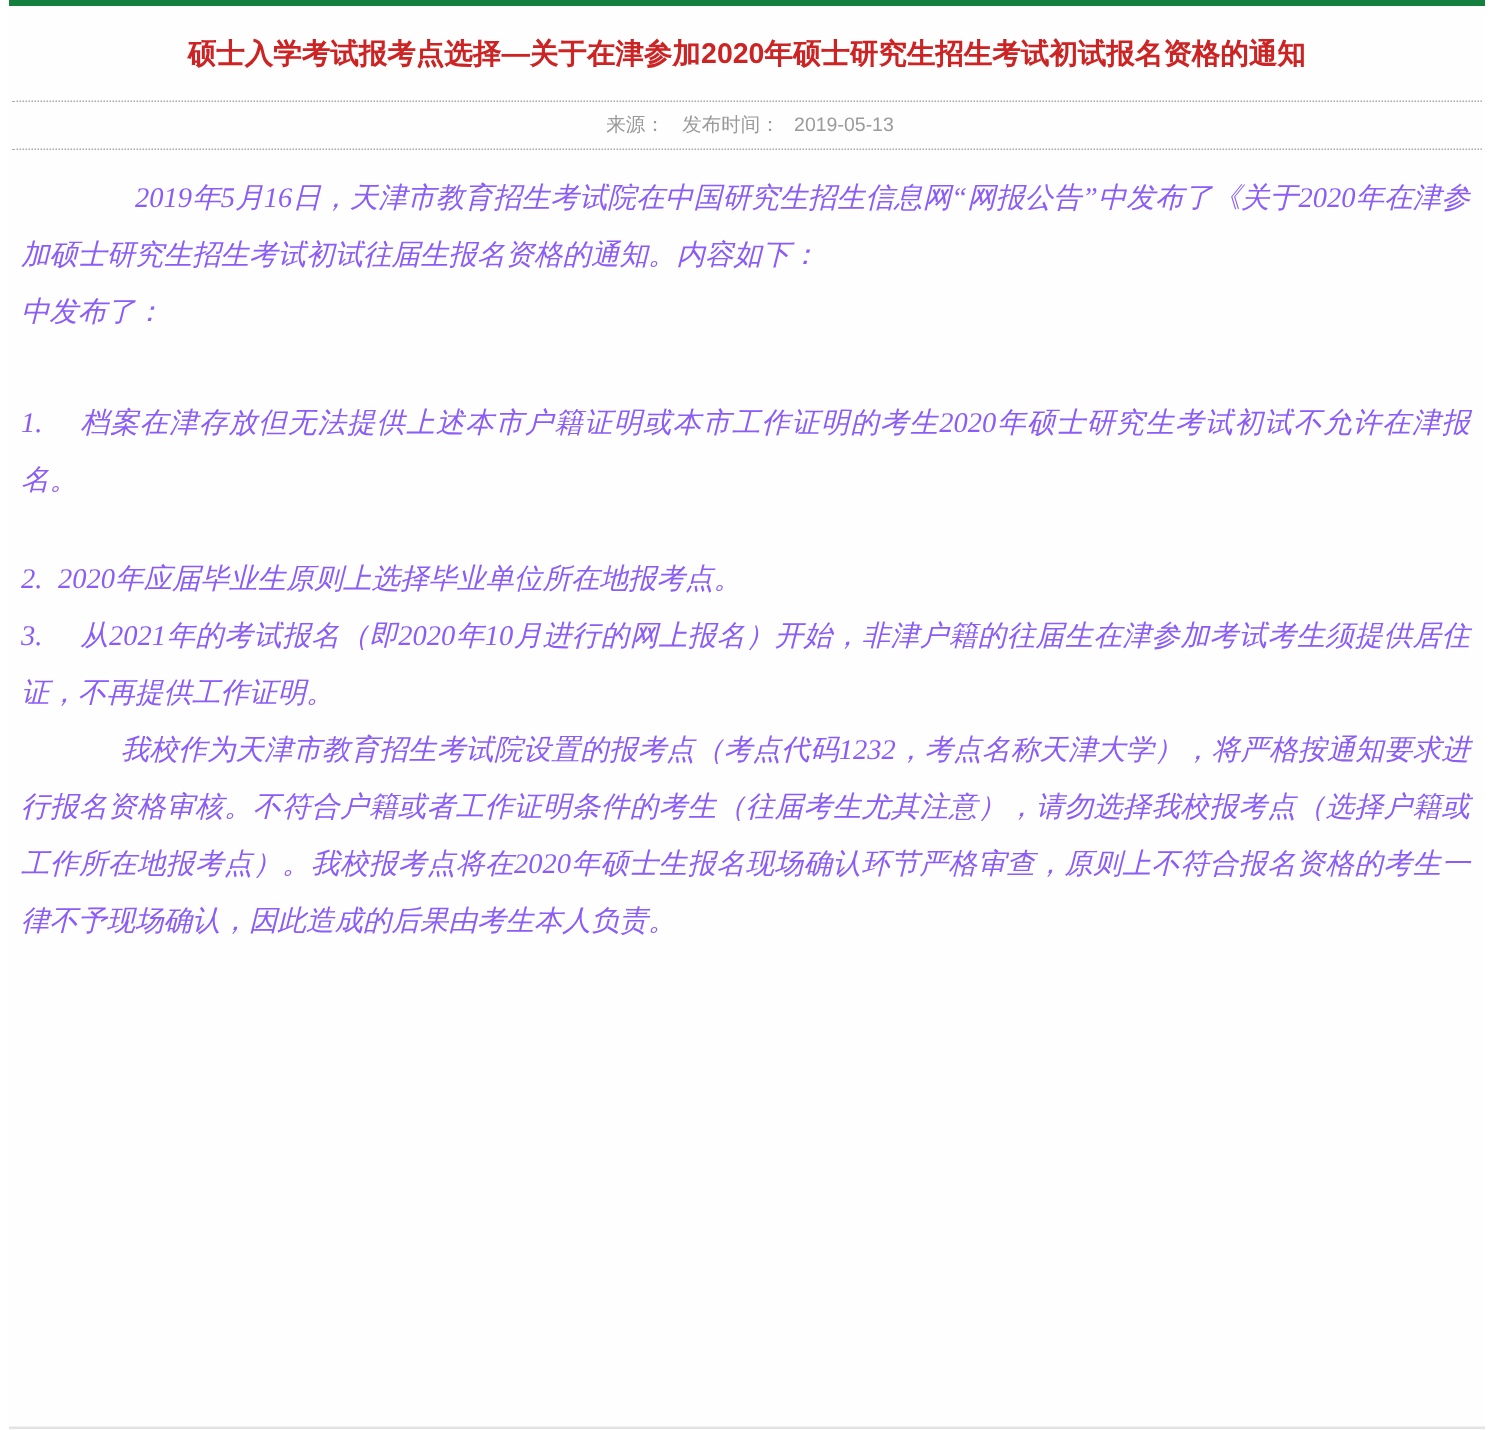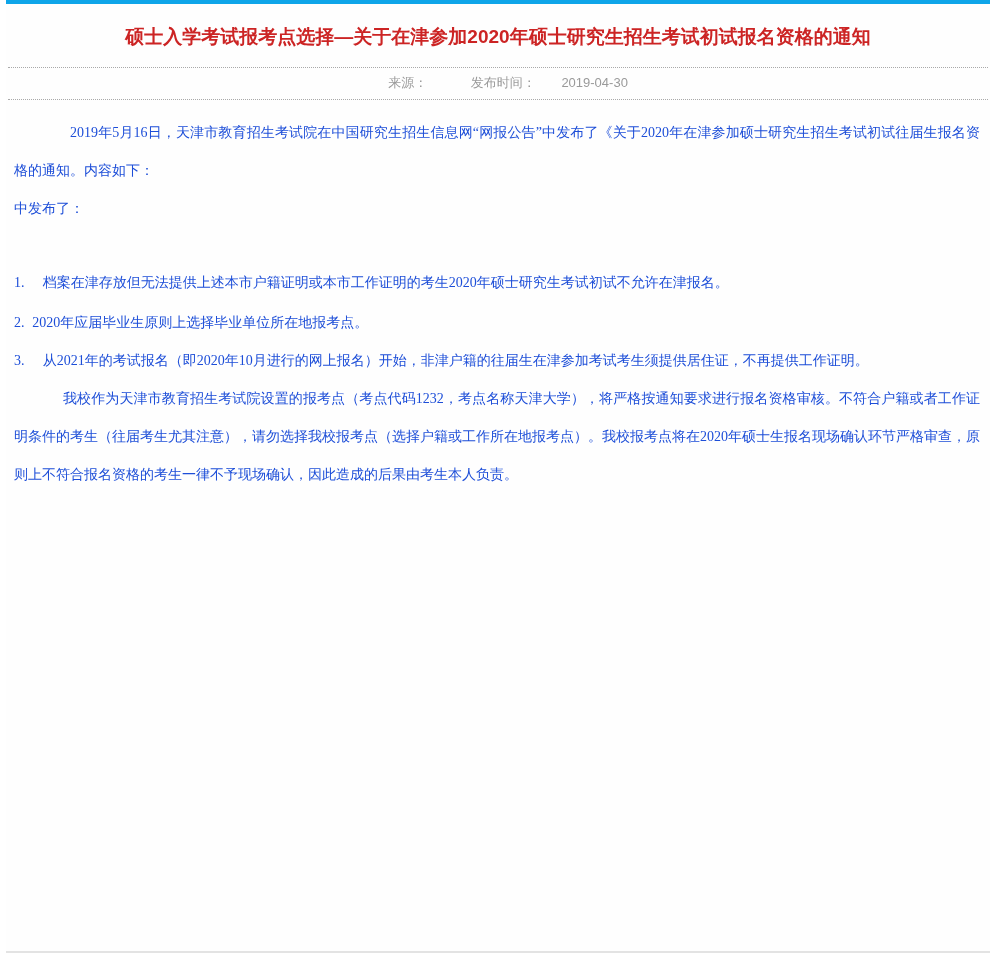--- a/index.html
+++ b/index.html
@@ -7,21 +7,21 @@
     padding: 0;
     background: #ffffff;
   }
   .page {
     position: relative;
     width: 984px;
     height: 953px;
     margin: 0 auto;
     background: #fefefe;
     box-sizing: border-box;
-    border-top: 4px solid #0ea5e9;
+    border-top: 4px solid #15803d;
     overflow: hidden;
   }
   .article-title {
     font-family: "Liberation Sans", "DejaVu Sans", sans-serif;
     font-weight: bold;
     font-size: 19px;
     line-height: 26px;
     color: #cc2424;
     text-align: center;
     padding: 7px 30px 5px 30px;
@@ -31,39 +31,40 @@
     height: 0;
     margin: 0 2px;
   }
   .meta-bar {
     font-family: "Liberation Sans", "DejaVu Sans", sans-serif;
     font-size: 13px;
     color: #9a9a9a;
     text-align: center;
     padding: 6px 0 7px 0;
   }
-  .meta-bar .meta-label { margin: 0 20px; }
+  .meta-bar .meta-label { margin: 0 4px; }
   .meta-bar .meta-date { margin-left: 2px; }
   .content {
     font-family: "Liberation Serif", "DejaVu Serif", serif;
-    font-size: 14px;
+    font-size: 19px;
     line-height: 38px;
-    color: #1d4ed8;
+    color: #8b5cf6;
     padding: 14px 10px 0 8px;
     text-align: justify;
+    font-style: italic;
   }
   .content p { margin: 0; }
   .para-intro   { text-indent: 4em; }
   .para-main    { text-indent: 3.5em; margin-top: 5px; }
   .para-note    { text-indent: 5em;   margin-top: 0; }
   .important-heading { margin-top: 19px; }
   .notice-list { margin: 0; padding: 0; list-style: none; }
   .notice-item { margin: 0; }
   .notice-item-1 { margin-top: 36px; }
-  .notice-item-2 { margin-top: 2px; }
+  .notice-item-2 { margin-top: 28px; }
   .notice-item-3 { margin-top: 0; }
   .item-num { display: inline-block; }
   .num-wide  { margin-right: 1.3em; }
   .num-tight { margin-right: 0.55em; }
   .para-closing { text-indent: 3.5em; margin-top: 46px; }
   .bottom-edge {
     position: absolute;
     left: 0; right: 0; bottom: 0;
     border-bottom: 2px solid #e3e3e3;
   }
@@ -72,21 +73,21 @@
 <body>
 
 <div class="page">
 
   <header>
     <h1 class="article-title">硕士入学考试报考点选择—关于在津参加2020年硕士研究生招生考试初试报名资格的通知</h1>
     <div class="dotted-divider"></div>
     <div class="meta-bar">
       <span class="meta-label">来源：</span>
       <span class="meta-label">发布时间：</span>
-      <span class="meta-date">2019-04-30</span>
+      <span class="meta-date">2019-05-13</span>
     </div>
     <div class="dotted-divider"></div>
   </header>
 
   <main class="content">
 
     <p class="para-intro">2019年5月16日，天津市教育招生考试院在中国研究生招生信息网“网报公告”中发布了《关于2020年在津参加硕士研究生招生考试初试往届生报名资格的通知。内容如下：</p>
 
 
 

